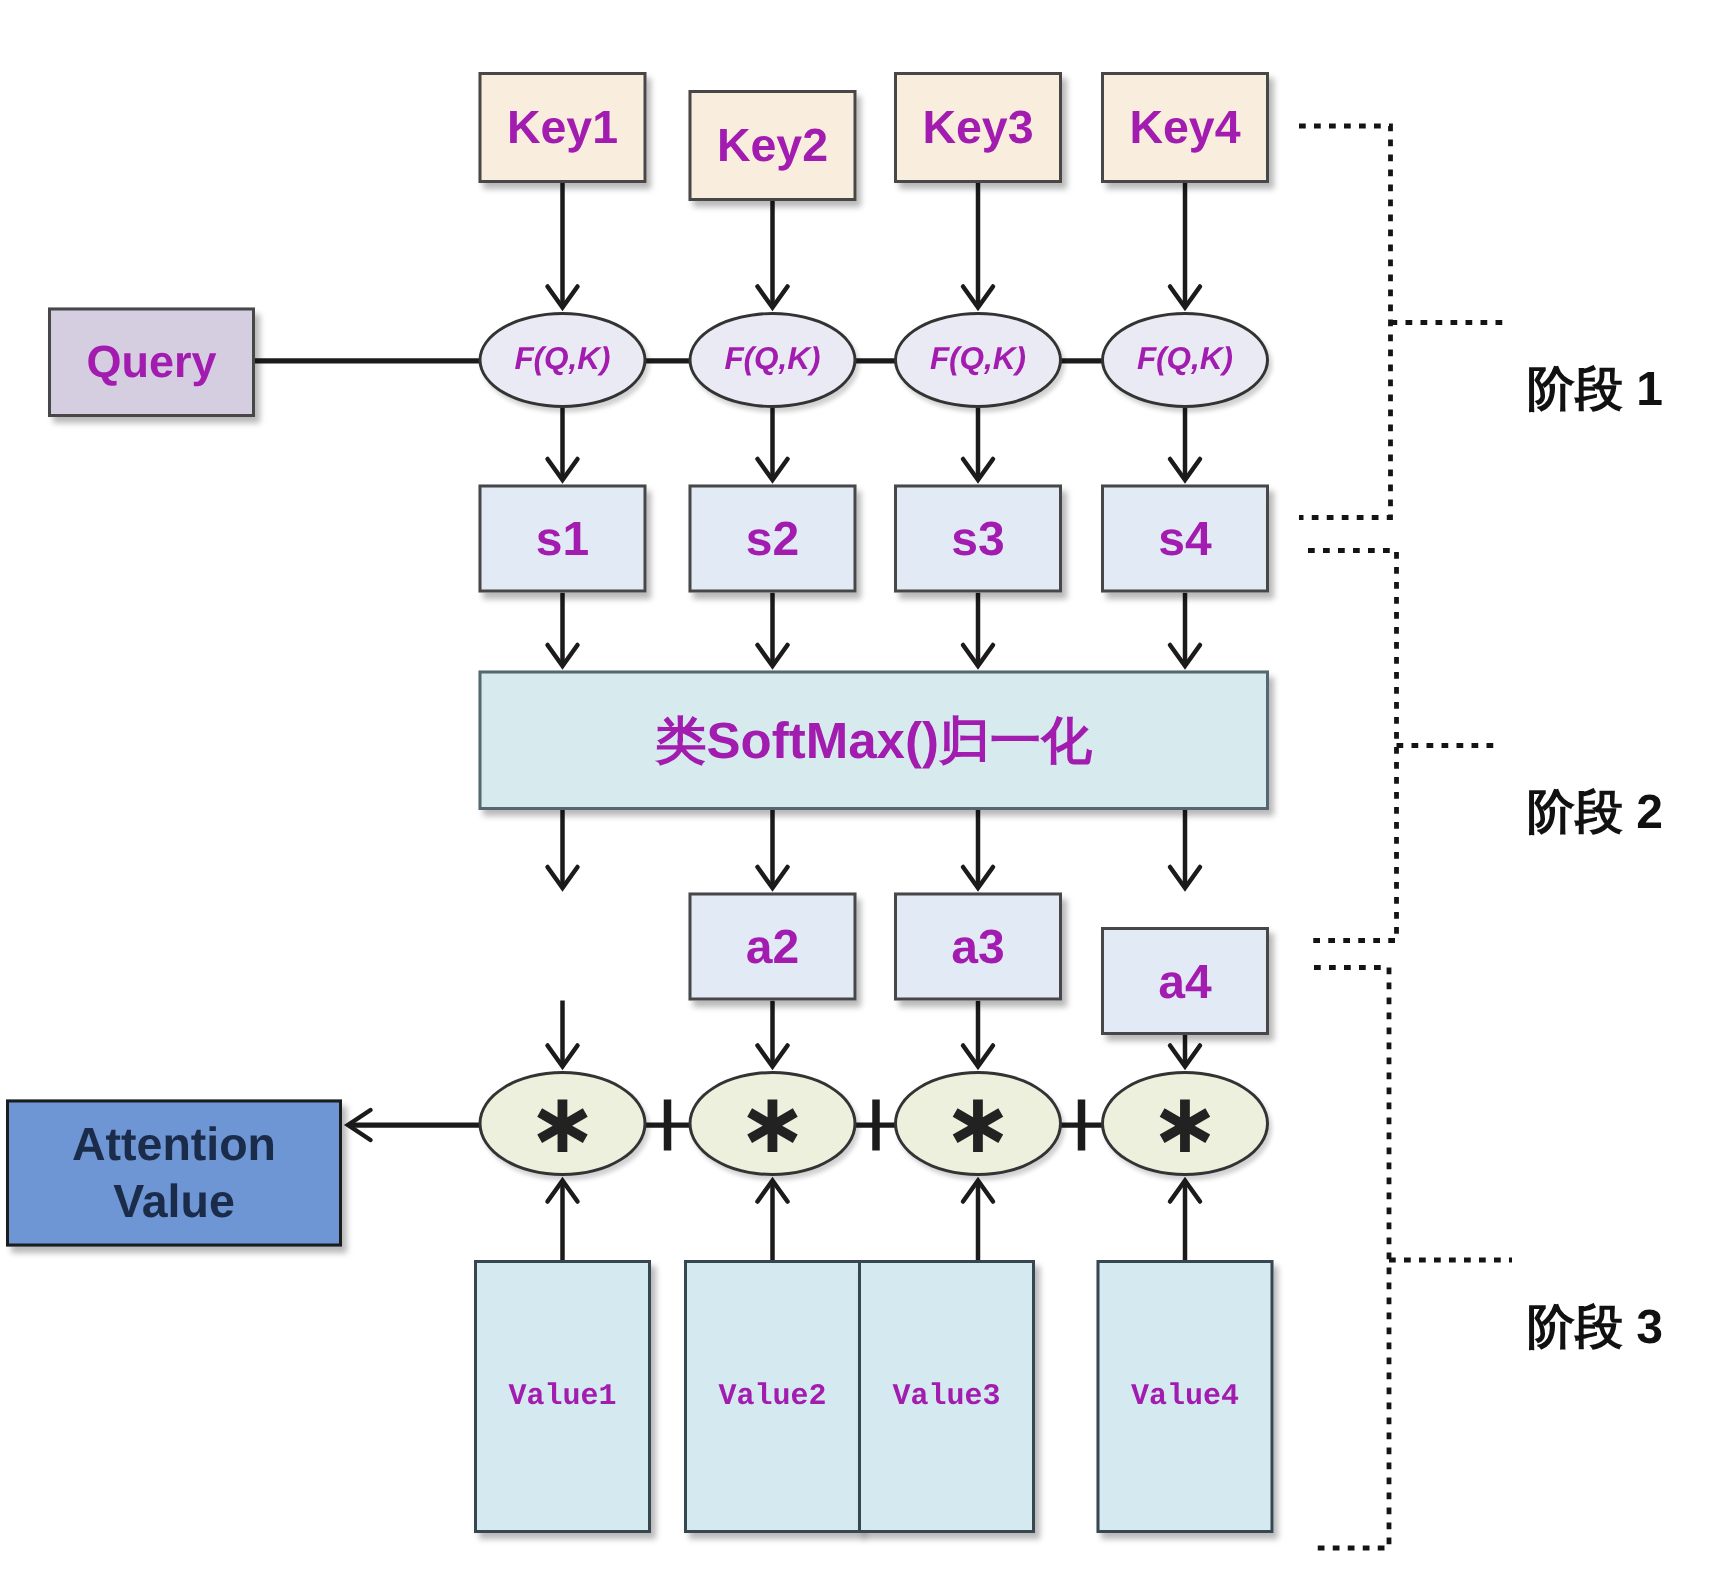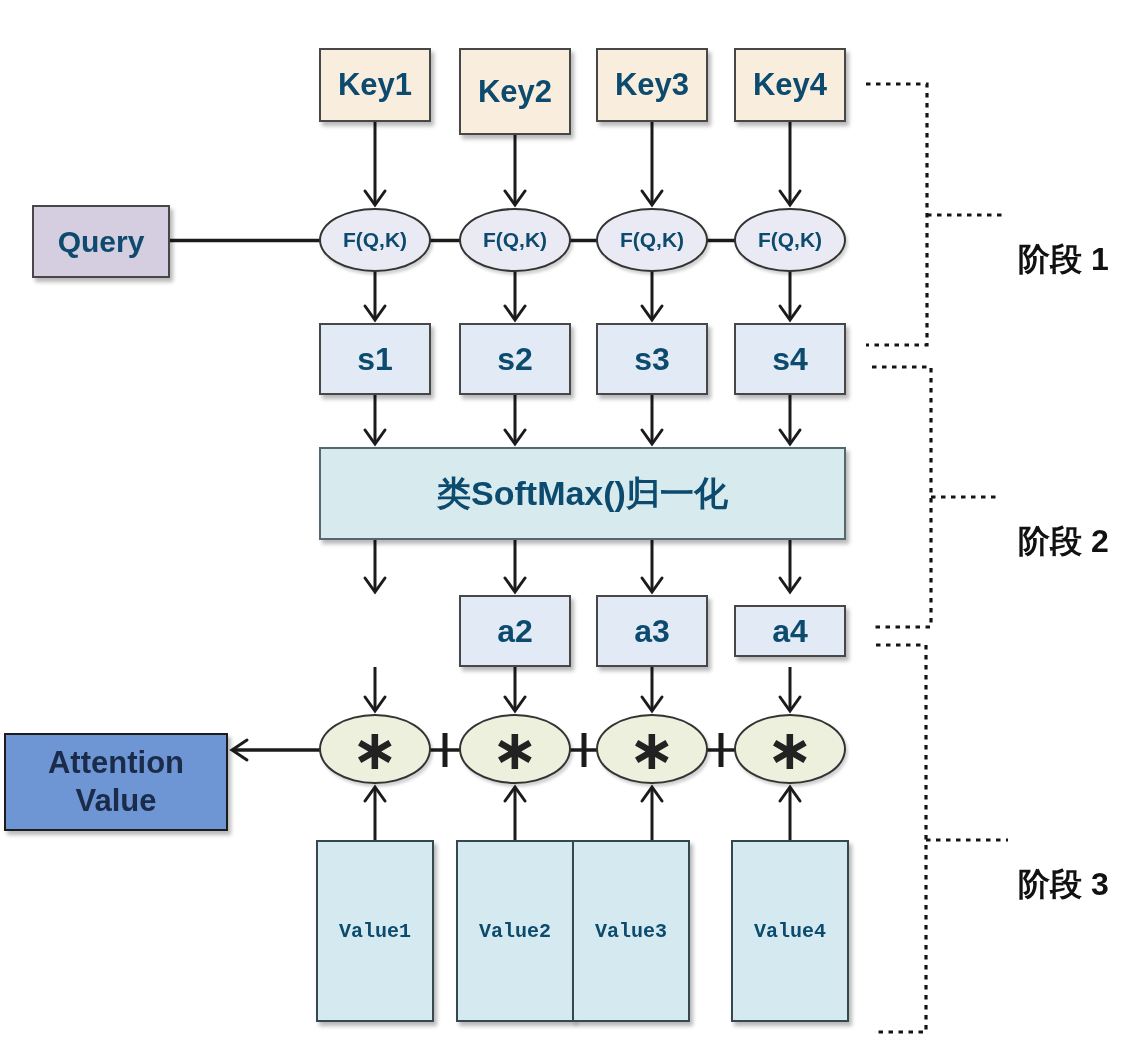--- a/index.html
+++ b/index.html
@@ -4,27 +4,27 @@
 <style>
   html,body{margin:0;padding:0;background:#ffffff;}
   .canvas{
     position:relative;width:1148px;height:1052px;background:#ffffff;overflow:hidden;
     font-family:"Liberation Sans","DejaVu Sans",sans-serif;
   }
   svg.wires{position:absolute;left:0;top:0;z-index:1;}
   .node{
     position:absolute;box-sizing:border-box;z-index:2;
     display:flex;align-items:center;justify-content:center;
-    font-weight:bold;color:#0c4a6e;text-align:center;
+    font-weight:bold;color:#a21caf;text-align:center;
     border:2.5px solid #474747;background:#fff;
     box-shadow:3px 4px 4px rgba(0,0,0,0.28);
   }
   .key{background:#F9EDDE;font-size:31px;}
   .query{background:#D5CDE0;font-size:30px;}
-  .ell{background:#EAEAF4;border-radius:50%;font-size:21px;box-shadow:2px 3px 3px rgba(0,0,0,0.18);border-color:#333;}
+  .ell{background:#EAEAF4;border-radius:50%;font-size:21px;box-shadow:2px 3px 3px rgba(0,0,0,0.18);border-color:#333;font-style:italic;}
   .sbox,.abox{background:#E2EAF6;font-size:32px;text-align:right;}
   .softmax{background:#D7EBEF;font-size:34px;border-color:#56676f;}
   .star{background:#EDF0DC;border-radius:50%;font-size:56px;box-shadow:2px 3px 3px rgba(0,0,0,0.18);border-color:#333;color:#222;}
   .av{background:#6F96D4;color:#1b2b4a;font-size:31px;line-height:1.22;border-color:#1c1c1c;}
   .value{background:#D5EAF0;font-size:20px;border-color:#37474f;font-family:Liberation Mono, monospace;}
   .stage-label{
     position:absolute;z-index:2;height:40px;line-height:40px;
     font-weight:bold;font-size:32px;color:#111;white-space:nowrap;margin-top:44px;
   }
 </style>
@@ -100,41 +100,41 @@
         <line x1="790" y1="540" x2="790" y2="591" stroke="#1b1b1b" stroke-width="3"></line>
         <polyline points="780,578 790,592 800,578" fill="none" stroke="#1b1b1b" stroke-width="3" stroke-linecap="round"></polyline>
         <line x1="790" y1="667" x2="790" y2="710" stroke="#1b1b1b" stroke-width="3"></line>
         <polyline points="780,697 790,711 800,697" fill="none" stroke="#1b1b1b" stroke-width="3" stroke-linecap="round"></polyline>
         <line x1="790" y1="840" x2="790" y2="789" stroke="#1b1b1b" stroke-width="3"></line>
         <polyline points="780,801 790,787 800,801" fill="none" stroke="#1b1b1b" stroke-width="3" stroke-linecap="round"></polyline>
       </g>
   </svg>
 
   <div class="node key" style="left:319px;top:48px;width:112px;height:74px">Key1</div>
-  <div class="node key" style="left:459px;top:48px;width:112px;height:87px">Key2</div>
+  <div class="node key" style="left:459px;top:60px;width:112px;height:74px">Key2</div>
   <div class="node key" style="left:596px;top:48px;width:112px;height:74px">Key3</div>
   <div class="node key" style="left:734px;top:48px;width:112px;height:74px">Key4</div>
 
   <div class="node query" style="left:32px;top:205px;width:138px;height:73px">Query</div>
 
   <div class="node ell" style="left:319px;top:208px;width:112px;height:64px">F(Q,K)</div>
   <div class="node ell" style="left:459px;top:208px;width:112px;height:64px">F(Q,K)</div>
   <div class="node ell" style="left:596px;top:208px;width:112px;height:64px">F(Q,K)</div>
   <div class="node ell" style="left:734px;top:208px;width:112px;height:64px">F(Q,K)</div>
 
   <div class="node sbox" style="left:319px;top:323px;width:112px;height:72px">s1</div>
   <div class="node sbox" style="left:459px;top:323px;width:112px;height:72px">s2</div>
   <div class="node sbox" style="left:596px;top:323px;width:112px;height:72px">s3</div>
   <div class="node sbox" style="left:734px;top:323px;width:112px;height:72px">s4</div>
 
   <div class="node softmax" style="left:319px;top:447px;width:527px;height:93px">类SoftMax()归一化</div>
 
   <div class="node abox" style="left:459px;top:595px;width:112px;height:72px">a2</div>
   <div class="node abox" style="left:596px;top:595px;width:112px;height:72px">a3</div>
-  <div class="node abox" style="left:734px;top:605px;width:112px;height:52px">a4</div>
+  <div class="node abox" style="left:734px;top:618px;width:112px;height:72px">a4</div>
 
   <div class="node star" style="left:319px;top:714px;width:112px;height:70px">∗</div>
   <div class="node star" style="left:459px;top:714px;width:112px;height:70px">∗</div>
   <div class="node star" style="left:596px;top:714px;width:112px;height:70px">∗</div>
   <div class="node star" style="left:734px;top:714px;width:112px;height:70px">∗</div>
 
   <div class="node av" style="left:4px;top:733px;width:224px;height:98px">
     <div>
       <div>Attention</div>
       <div>Value</div>

